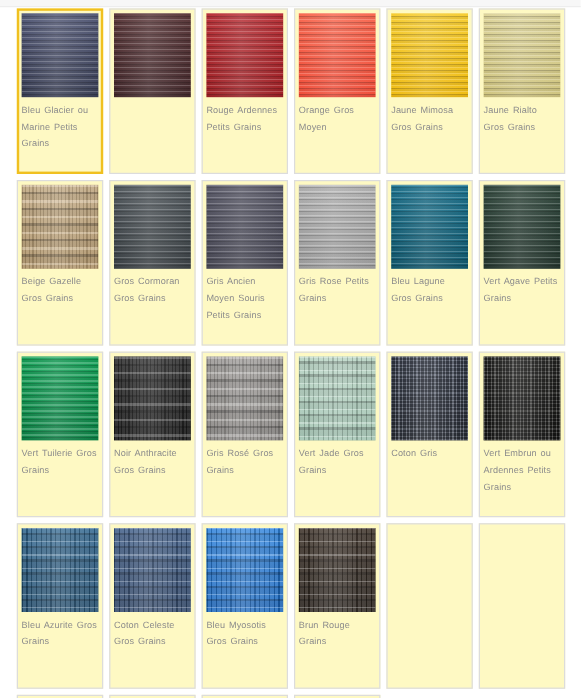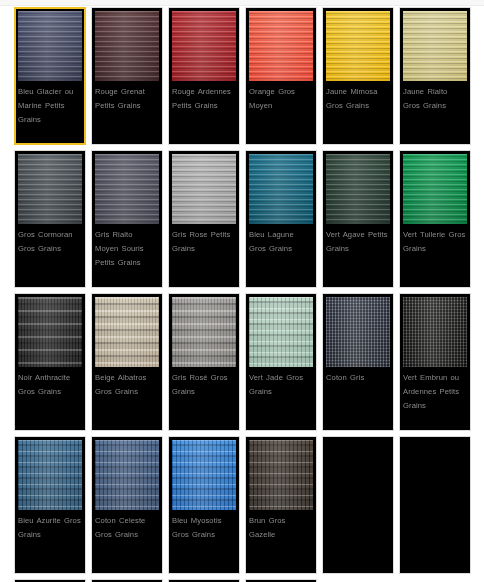--- a/index.html
+++ b/index.html
@@ -33,21 +33,21 @@
     position: absolute;
     top: 7px;
     left: 14px;
     width: 470px;
     display: flex;
     flex-wrap: wrap;
     gap: 5px 5px;
   }
   .card {
     width: 72px;
-    background: #000000;
+    background: #fef9c3;
     border: 1px solid #dcdcdc;
     box-sizing: border-box;
     padding: 3px 3px 4px 3px;
     height: 138px;
     overflow: hidden;
   }
   .card.selected {
     border: 2px solid #f0c020;
     padding: 2px 2px 3px 2px;
   }
@@ -152,21 +152,20 @@
           <span class="tex stripes"></span>
           <span class="tex sheen"></span>
         </span>
         <span class="label">Bleu Glacier ou Marine Petits Grains</span>
       </div>
       <div class="card">
         <span class="swatch" style="background: linear-gradient(rgb(92, 58, 60), rgb(68, 41, 44));">
           <span class="tex stripes"></span>
           <span class="tex sheen"></span>
         </span>
-        <span class="label">Rouge Grenat Petits Grains</span>
       </div>
       <div class="card">
         <span class="swatch" style="background: linear-gradient(rgb(184, 50, 56), rgb(158, 32, 37));">
           <span class="tex stripes"></span>
           <span class="tex sheen"></span>
         </span>
         <span class="label">Rouge Ardennes Petits Grains</span>
       </div>
       <div class="card">
         <span class="swatch" style="background: linear-gradient(rgb(248, 106, 82), rgb(240, 78, 58));">
@@ -183,32 +182,39 @@
         <span class="label">Jaune Mimosa Gros Grains</span>
       </div>
       <div class="card">
         <span class="swatch" style="background: linear-gradient(rgb(221, 212, 155), rgb(207, 196, 127));">
           <span class="tex stripes"></span>
           <span class="tex sheen"></span>
         </span>
         <span class="label">Jaune Rialto Gros Grains</span>
       </div>
       <div class="card">
+        <span class="swatch" style="background: linear-gradient(rgb(203, 177, 137), rgb(183, 154, 109));">
+          <span class="tex bands"></span>
+          <span class="tex sheen"></span>
+        </span>
+        <span class="label">Beige Gazelle Gros Grains</span>
+      </div>
+      <div class="card">
         <span class="swatch" style="background: linear-gradient(rgb(86, 93, 98), rgb(60, 66, 70));">
           <span class="tex stripes"></span>
           <span class="tex sheen"></span>
         </span>
         <span class="label">Gros Cormoran Gros Grains</span>
       </div>
       <div class="card">
         <span class="swatch" style="background: linear-gradient(rgb(93, 93, 108), rgb(74, 74, 87));">
           <span class="tex stripes"></span>
           <span class="tex sheen"></span>
         </span>
-        <span class="label">Gris Rialto Moyen Souris Petits Grains</span>
+        <span class="label">Gris Ancien Moyen Souris Petits Grains</span>
       </div>
       <div class="card">
         <span class="swatch" style="background: linear-gradient(rgb(184, 184, 184), rgb(162, 162, 162));">
           <span class="tex stripes"></span>
           <span class="tex sheen"></span>
         </span>
         <span class="label">Gris Rose Petits Grains</span>
       </div>
       <div class="card">
         <span class="swatch" style="background: linear-gradient(rgb(31, 117, 144), rgb(16, 88, 110));">
@@ -232,27 +238,20 @@
         <span class="label">Vert Tuilerie Gros Grains</span>
       </div>
       <div class="card">
         <span class="swatch" style="background: linear-gradient(rgb(48, 48, 48), rgb(24, 24, 24));">
           <span class="tex bands"></span>
           <span class="tex sheen"></span>
         </span>
         <span class="label">Noir Anthracite Gros Grains</span>
       </div>
       <div class="card">
-        <span class="swatch" style="background: linear-gradient(rgb(214, 203, 182), rgb(195, 181, 156));">
-          <span class="tex bands"></span>
-          <span class="tex sheen"></span>
-        </span>
-        <span class="label">Beige Albatros Gros Grains</span>
-      </div>
-      <div class="card">
         <span class="swatch" style="background: linear-gradient(rgb(166, 163, 160), rgb(142, 139, 136));">
           <span class="tex bands"></span>
           <span class="tex sheen"></span>
         </span>
         <span class="label">Gris Rosé Gros Grains</span>
       </div>
       <div class="card">
         <span class="swatch" style="background: linear-gradient(rgb(183, 213, 196), rgb(159, 196, 177));">
           <span class="tex ribbed"></span>
           <span class="tex sheen"></span>
@@ -292,21 +291,21 @@
           <span class="tex ribbed"></span>
           <span class="tex sheen"></span>
         </span>
         <span class="label">Bleu Myosotis Gros Grains</span>
       </div>
       <div class="card">
         <span class="swatch" style="background: linear-gradient(rgb(58, 46, 36), rgb(36, 29, 23));">
           <span class="tex ribbed"></span>
           <span class="tex sheen"></span>
         </span>
-        <span class="label">Brun Gros Gazelle</span>
+        <span class="label">Brun Rouge Grains</span>
       </div>
       <div class="card"></div>
       <div class="card"></div>
       <div class="card"></div>
       <div class="card"></div>
       <div class="card"></div>
       <div class="card"></div>
     </div>
 
 </div>

